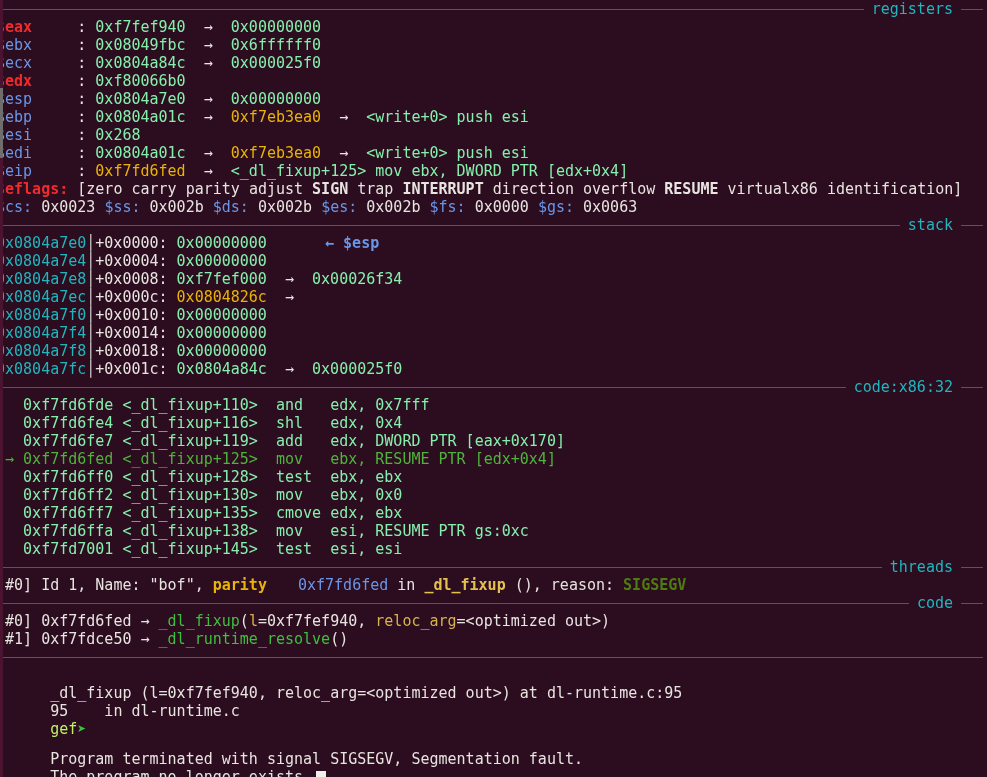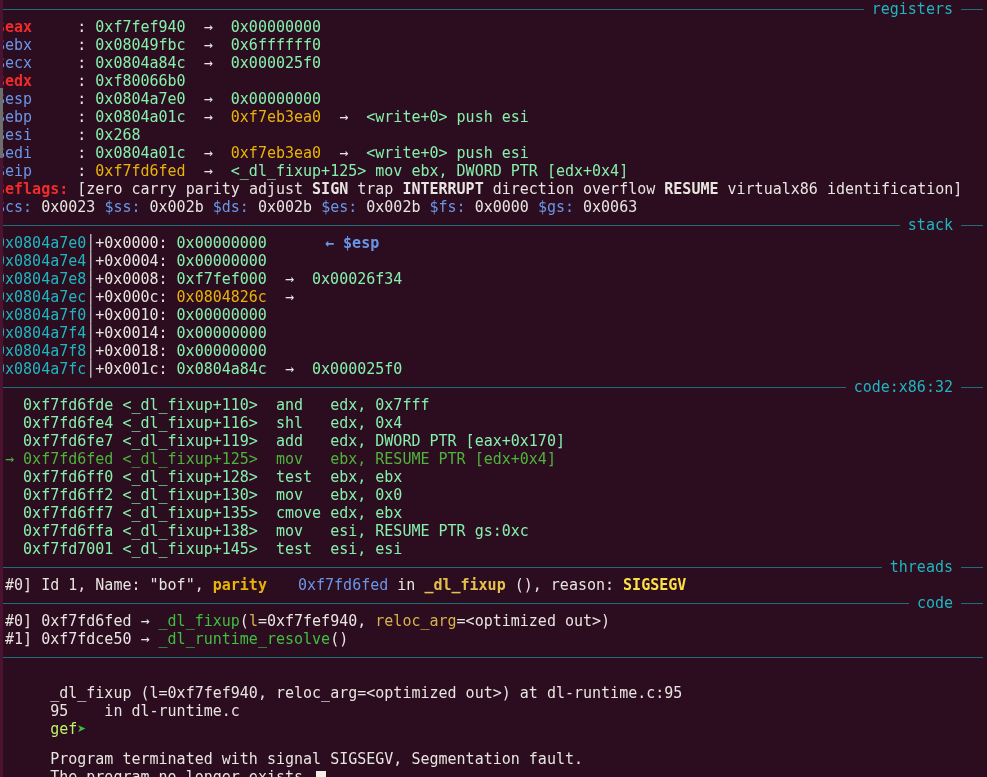--- a/index.html
+++ b/index.html
@@ -71,21 +71,21 @@
   .c-regname   { color: #6a96e8; }
   .c-regname-b { color: #f02b2b; font-weight: bold; }
   .c-val       { color: #86efac; }
   .c-red       { color: #eab308; }
   .c-gray      { color: #86efac; }
   .c-blue      { color: #6a96e8; margin-left: 22px; }
   .c-green     { color: #3fbf3f; }
   .c-greenb    { color: #bef264; font-weight: normal; }
   .c-yellow    { color: #d8b24a; }
   .c-yellowb   { color: #e4c04e; font-weight: bold; }
-  .c-magenta   { color: #fde047; }
+  .c-magenta   { color: #4d7c0f; }
   .c-white     { color: #e8e4e0; }
   .c-codegreen { color: #4fb33c; }
   .b           { font-weight: bold; }
 
   .stackline { display: flex; white-space: pre; height: 18px; }
   .stackline .addr { color: #1fb6bf; }
   .stackline .bar {
     display: inline-block;
     width: 9px;
     text-align: center;

